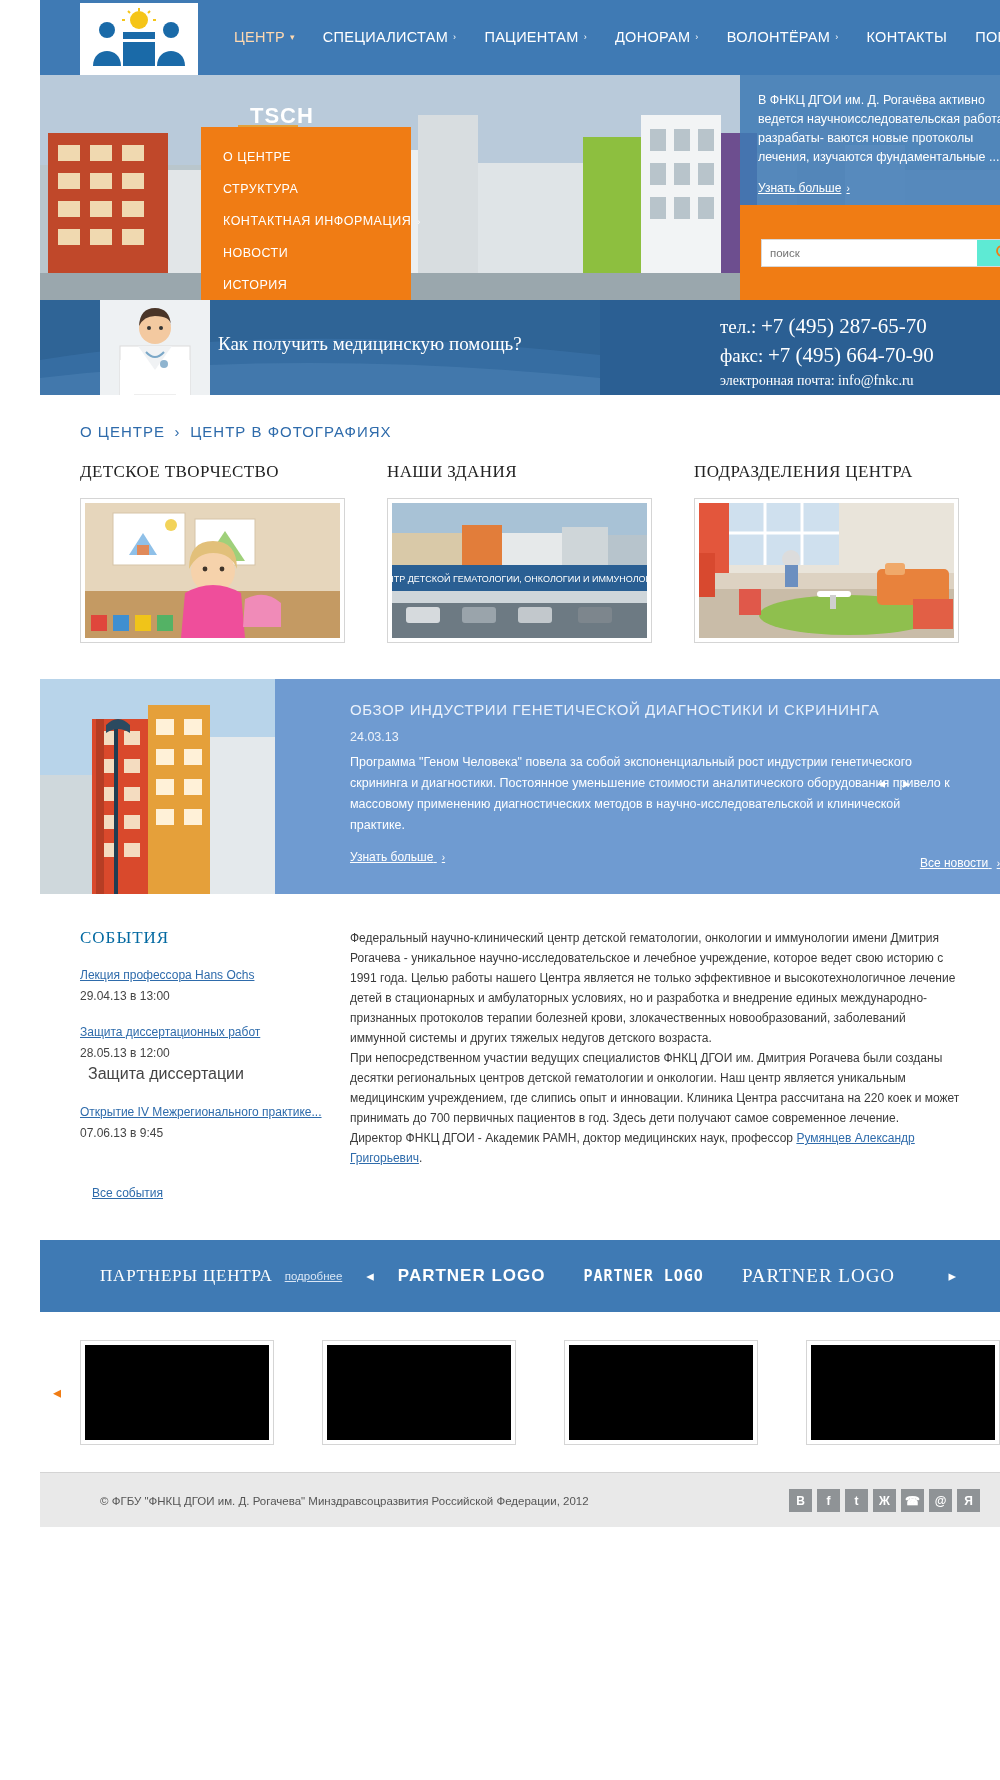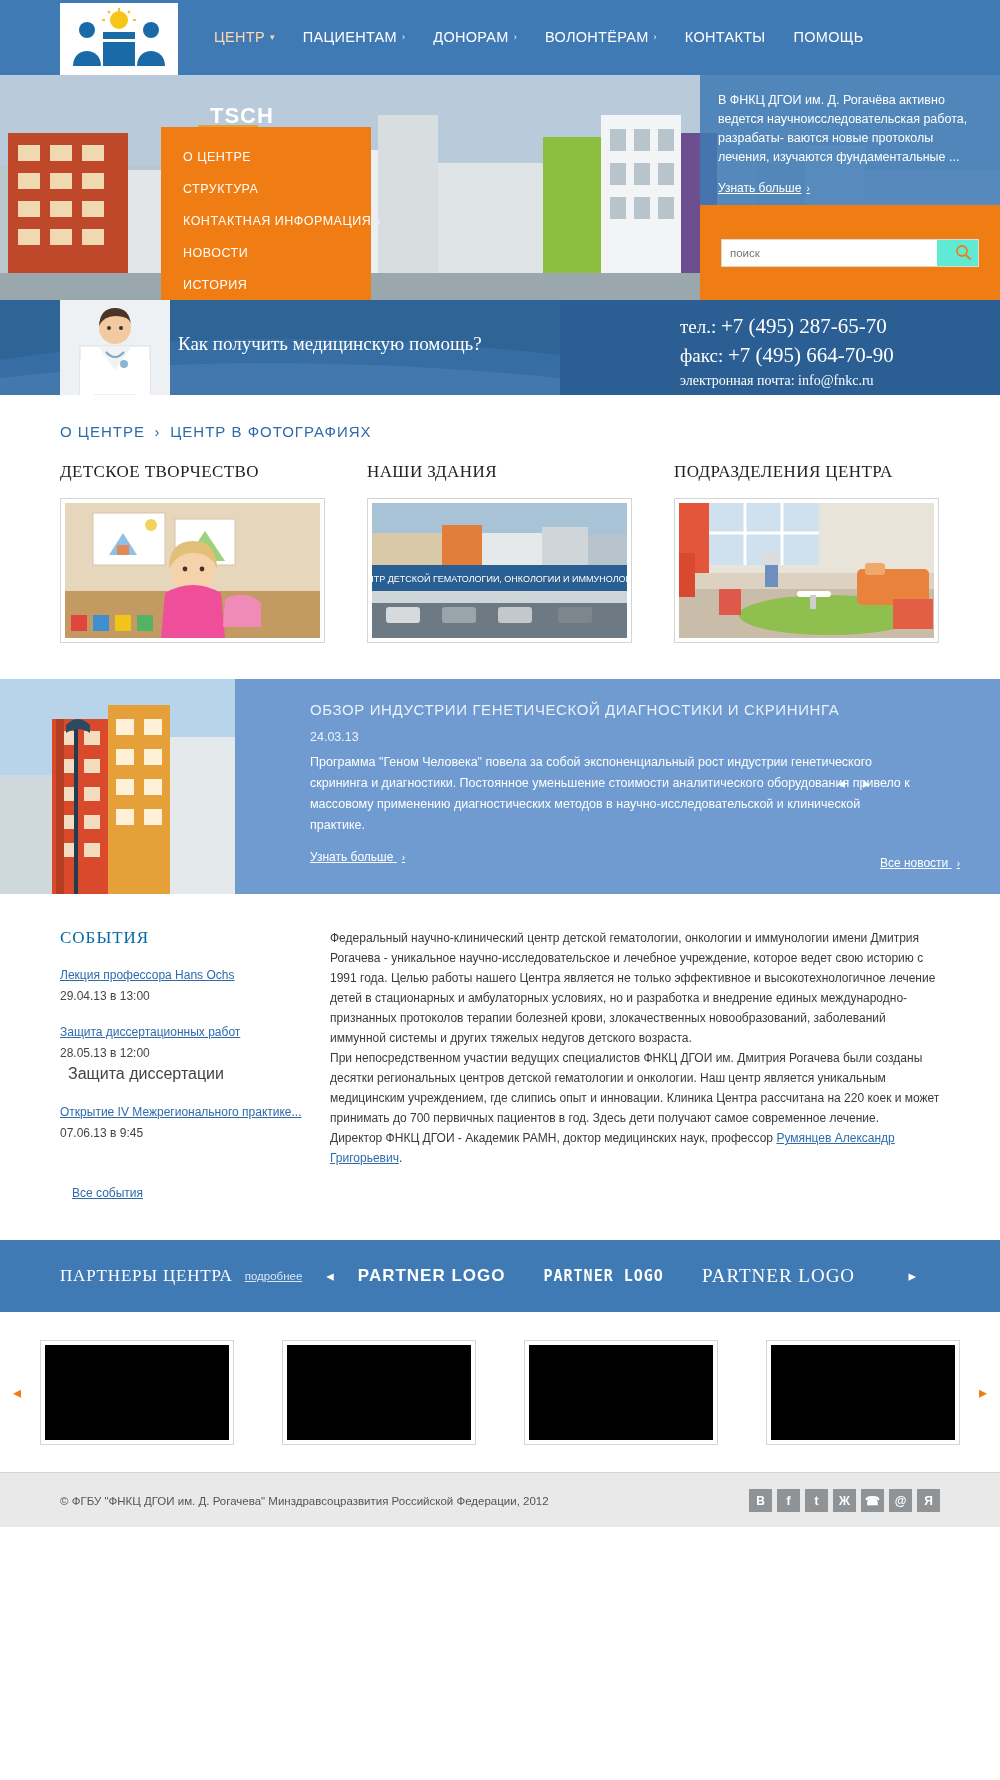--- a/index.html
+++ b/index.html
@@ -4,21 +4,21 @@
 <style>
   * { box-sizing: border-box; }
   html, body { margin:0; padding:0; }
   body {
     width:1000px;
     font-family:"Liberation Sans", sans-serif;
     background:#ffffff;
     color:#333;
     font-size:13px;
   }
-  .page { width:1000px; position:relative; }
+  .page { width:1000px; position:relative;padding-left:40px; }
 
   
   .header { width:100%; height:75px; background:#3f7ab4; position:relative; }
   .header-inner { width:880px; margin:0 auto; position:relative; height:75px; }
   .logo-box {
     position:absolute; left:0; top:3px; width:118px; height:72px;
     background:#ffffff; border:1px solid #ffffff;
     display:flex; align-items:center; justify-content:center;
   }
   .logo-svg { display:block; }
@@ -196,20 +196,23 @@
           <path d="M6 58 C6 38 34 38 34 58 Z" fill="#1a6aa8"></path>
           <circle cx="84" cy="22" r="8" fill="#1a6aa8"></circle>
           <path d="M70 58 C70 38 98 38 98 58 Z" fill="#1a6aa8"></path>
           <rect x="36" y="34" width="32" height="24" fill="#1a6aa8"></rect>
         </svg>
       </div>
 
       <div class="nav">
         <div class="nav-item active">
           <span>ЦЕНТР</span><span class="nav-caret">▾</span>
+        </div>
+        <div class="nav-item">
+          <span>СПЕЦИАЛИСТАМ</span><span class="nav-caret">›</span>
         </div>
         <div class="nav-item">
           <span>ПАЦИЕНТАМ</span><span class="nav-caret">›</span>
         </div>
         <div class="nav-item">
           <span>ДОНОРАМ</span><span class="nav-caret">›</span>
         </div>
         <div class="nav-item">
           <span>ВОЛОНТЁРАМ</span><span class="nav-caret">›</span>
         </div>

